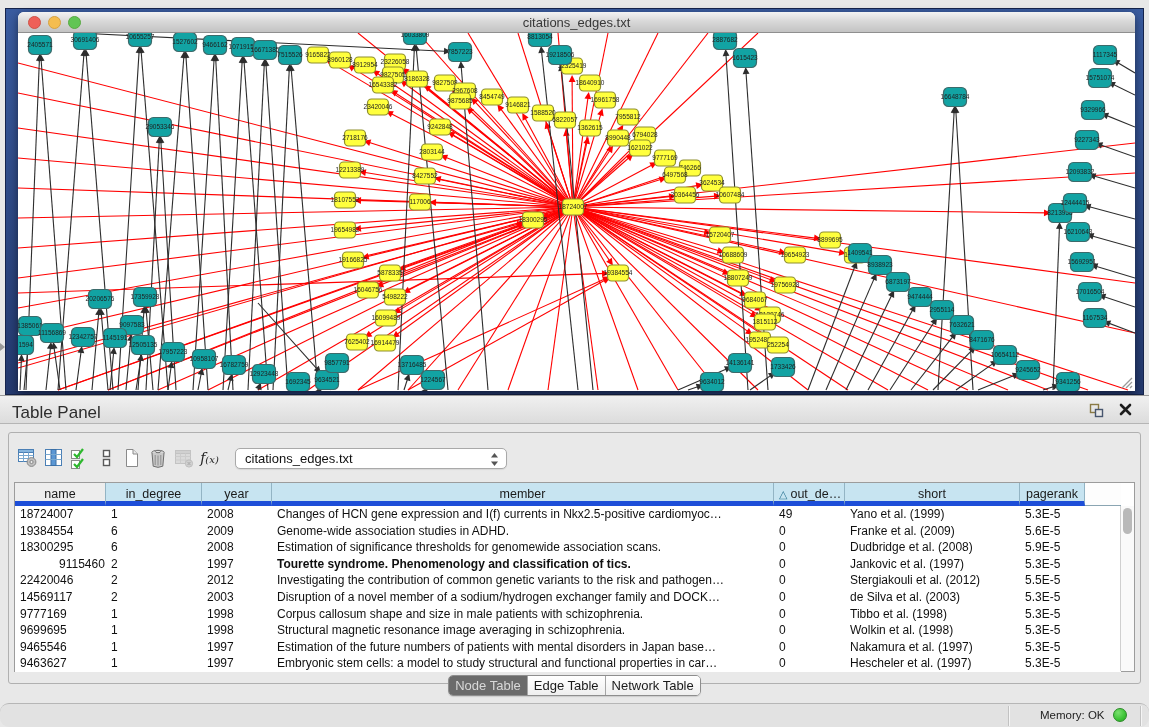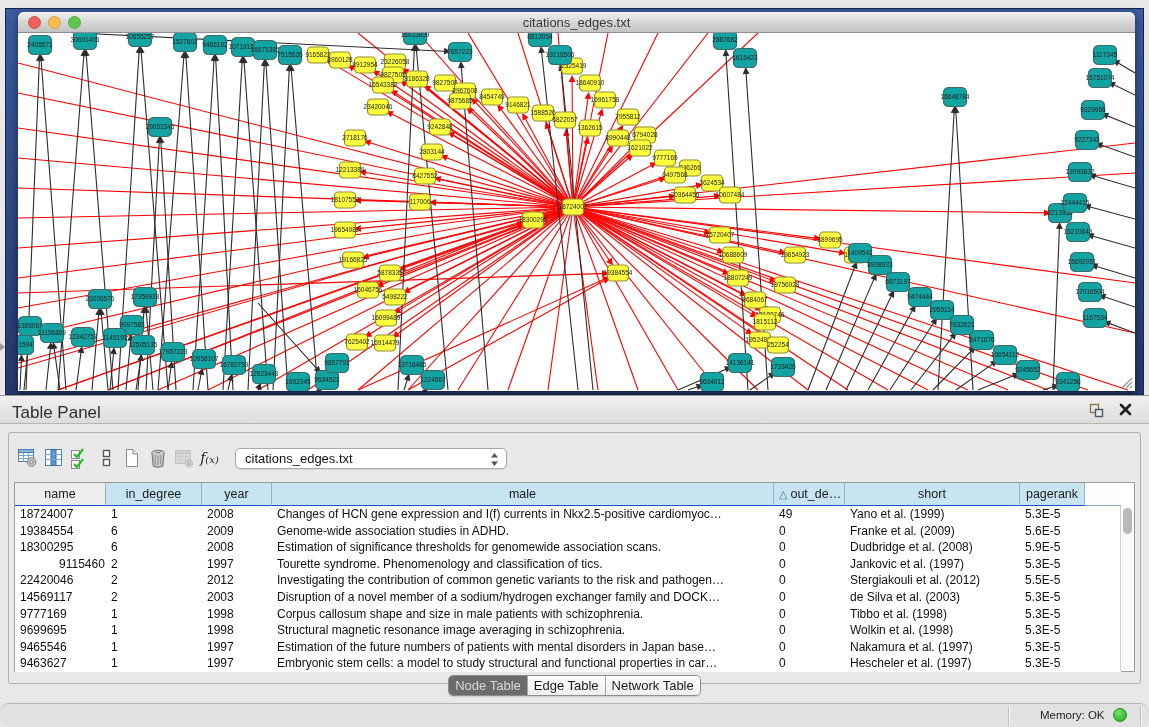--- a/index.html
+++ b/index.html
@@ -46,21 +46,21 @@
   .fx small { font-size:10px; }
   .combo { position:relative; margin-left:12px; width:272px; height:21px; background:#fff;
     border:1px solid #a9a9a9; border-radius:5px; box-shadow:0 1px 1px rgba(0,0,0,.08);
     font-size:13px; color:#111; line-height:19px; padding-left:9px; }
   .combo-arrows { position:absolute; right:7px; top:3px; }
 
   .tablewrap { position:absolute; left:5px; top:49px; width:1121px; height:190px;
     background:#fff; border:1px solid #9c9c9c; }
   .thead { position:absolute; left:0; top:0; width:1106px; height:23px; display:flex; }
   .th { height:23px; font-size:12.5px; color:#1a1a1a; text-align:center; line-height:22px;
-    border-right:1px solid #93b4c4; border-bottom:1px solid #1d4ed8; overflow:hidden; white-space:nowrap; }
+    border-right:1px solid #93b4c4; border-bottom:5px solid #1d4ed8; overflow:hidden; white-space:nowrap; }
   .th.sorted { text-align:left; padding-left:5px; }
   .sortglyph { color:#2f7795; font-size:11px; margin-right:3px; }
   .th-filler { background:#fdfdfd; border-right:none; border-bottom:1px solid #8aa5b2; height:23px; flex:1; }
   .tbody { position:absolute; left:0; top:23px; width:1106px; height:166px; }
   .trow { display:flex; height:16.6px; background:#fff; }
   .td { font-size:12px; color:#101010; line-height:16.5px; padding-left:5px;
     overflow:hidden; white-space:nowrap; }
   .vscroll { position:absolute; right:0; top:23px; width:14px; height:165px;
     background:#fafafa; border-left:1px solid #d0d0d0; }
   .vthumb { position:absolute; left:2px; top:2px; width:9px; height:26px; background:#b9b9b9; border-radius:5px; }
@@ -982,21 +982,21 @@
           <path d="M4.5 14 L1 9.5 H8 Z" fill="#555"></path>
         </svg>
       </div>
     </div>
 
     <div class="tablewrap">
       <div class="thead" id="thead">
           <div class="th" style="width: 91px; background: rgb(237, 237, 237);">name</div>
           <div class="th" style="width: 96px; background: rgb(199, 228, 241);">in_degree</div>
           <div class="th" style="width: 70px; background: rgb(199, 228, 241);">year</div>
-          <div class="th" style="width: 502px; background: rgb(199, 228, 241);">male</div>
+          <div class="th" style="width: 502px; background: rgb(199, 228, 241);">member</div>
           <div class="th sorted" style="width: 71px; background: rgb(199, 228, 241);"><span class="sortglyph">△</span>out_de…</div>
           <div class="th" style="width: 175px; background: rgb(199, 228, 241);">short</div>
           <div class="th" style="width: 65px; background: rgb(199, 228, 241);">pagerank</div>
           <div class="th-filler"></div>
         </div>
       <div class="tbody" id="tbody">
           <div class="trow">
             <div class="td" style="width: 91px;">18724007</div>
             <div class="td" style="width: 96px;">1</div>
             <div class="td" style="width: 70px;">2008</div>
@@ -1020,21 +1020,21 @@
             <div class="td" style="width: 70px;">2008</div>
             <div class="td" style="width: 502px;">Estimation of significance thresholds for genomewide association scans.</div>
             <div class="td" style="width: 71px;">0</div>
             <div class="td" style="width: 175px;">Dudbridge et al. (2008)</div>
             <div class="td" style="width: 65px;">5.9E-5</div>
           </div>
           <div class="trow">
             <div class="td" style="width: 91px; padding-left: 44px;">9115460</div>
             <div class="td" style="width: 96px;">2</div>
             <div class="td" style="width: 70px;">1997</div>
-            <div class="td" style="width: 502px;">Tourette syndrome. Phenomenology and classification of tics.</div>
+            <div class="td" style="width: 502px; font-weight: bold;">Tourette syndrome. Phenomenology and classification of tics.</div>
             <div class="td" style="width: 71px;">0</div>
             <div class="td" style="width: 175px;">Jankovic et al. (1997)</div>
             <div class="td" style="width: 65px;">5.3E-5</div>
           </div>
           <div class="trow">
             <div class="td" style="width: 91px;">22420046</div>
             <div class="td" style="width: 96px;">2</div>
             <div class="td" style="width: 70px;">2012</div>
             <div class="td" style="width: 502px;">Investigating the contribution of common genetic variants to the risk and pathogen…</div>
             <div class="td" style="width: 71px;">0</div>

